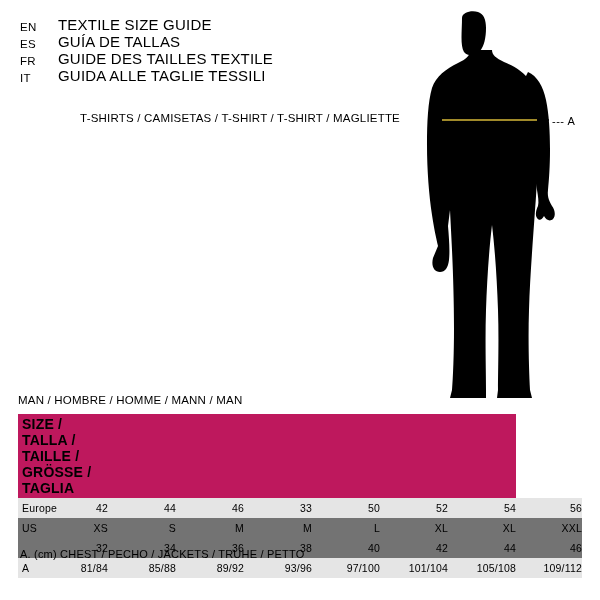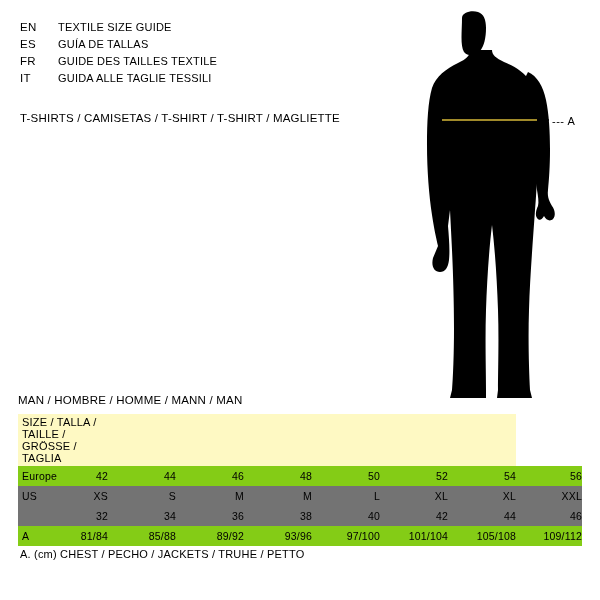--- a/index.html
+++ b/index.html
@@ -34,36 +34,37 @@
     display: flex;
     align-items: flex-end;
     height: 17px;
   }
   .lang-code {
     width: 38px;
     font-size: 11.5px;
     letter-spacing: 0.3px;
   }
   .lang-text {
-    font-size: 11px;
+    font-size: 15px;
     letter-spacing: 0.2px;
   }
 
   
   .category-block {
     position: absolute;
     left: 20px;
     top: 110px;
     width: 380px;
   }
   .category-line {
     font-size: 11.5px;
     letter-spacing: 0.2px;
     height: 17px;
     line-height: 17px;
+    text-align: right;
   }
 
   
   .figure-wrap {
     position: absolute;
     left: 400px;
     top: 10px;
     width: 200px;
     height: 400px;
   }
@@ -99,28 +100,29 @@
     font-size: 10.5px;
     table-layout: fixed;
   }
   table.size-table td {
     padding: 2px 0 2px 0;
     height: 16px;
     vertical-align: middle;
     letter-spacing: 0.2px;
   }
   .row-head td {
-    background: #fef9c3;
-    font-size: 11px;
+    background: #be185d;
+    font-size: 14px;
+    font-weight: bold;
   }
   .row-alt td {
     background: #737373;
   }
   .row-plain td {
-    background: #84cc16;
+    background: #e5e5e5;
     margin-left: 23px;
   }
   .col-label {
     width: 86px;
     padding-left: 4px !important;
   }
   .cell {
     width: 68px;
     text-align: right;
   }
@@ -218,21 +220,21 @@
           <td class="cell"></td>
           <td class="cell"></td>
           <td class="cell"></td>
         </tr>
 
         <tr class="row-plain">
           <td class="col-label">Europe</td>
           <td class="cell">42</td>
           <td class="cell">44</td>
           <td class="cell">46</td>
-          <td class="cell">48</td>
+          <td class="cell">33</td>
           <td class="cell">50</td>
           <td class="cell">52</td>
           <td class="cell">54</td>
           <td class="cell">56</td>
         </tr>
 
         <tr class="row-alt">
           <td class="col-label">US</td>
           <td class="cell">XS</td>
           <td class="cell">S</td>

